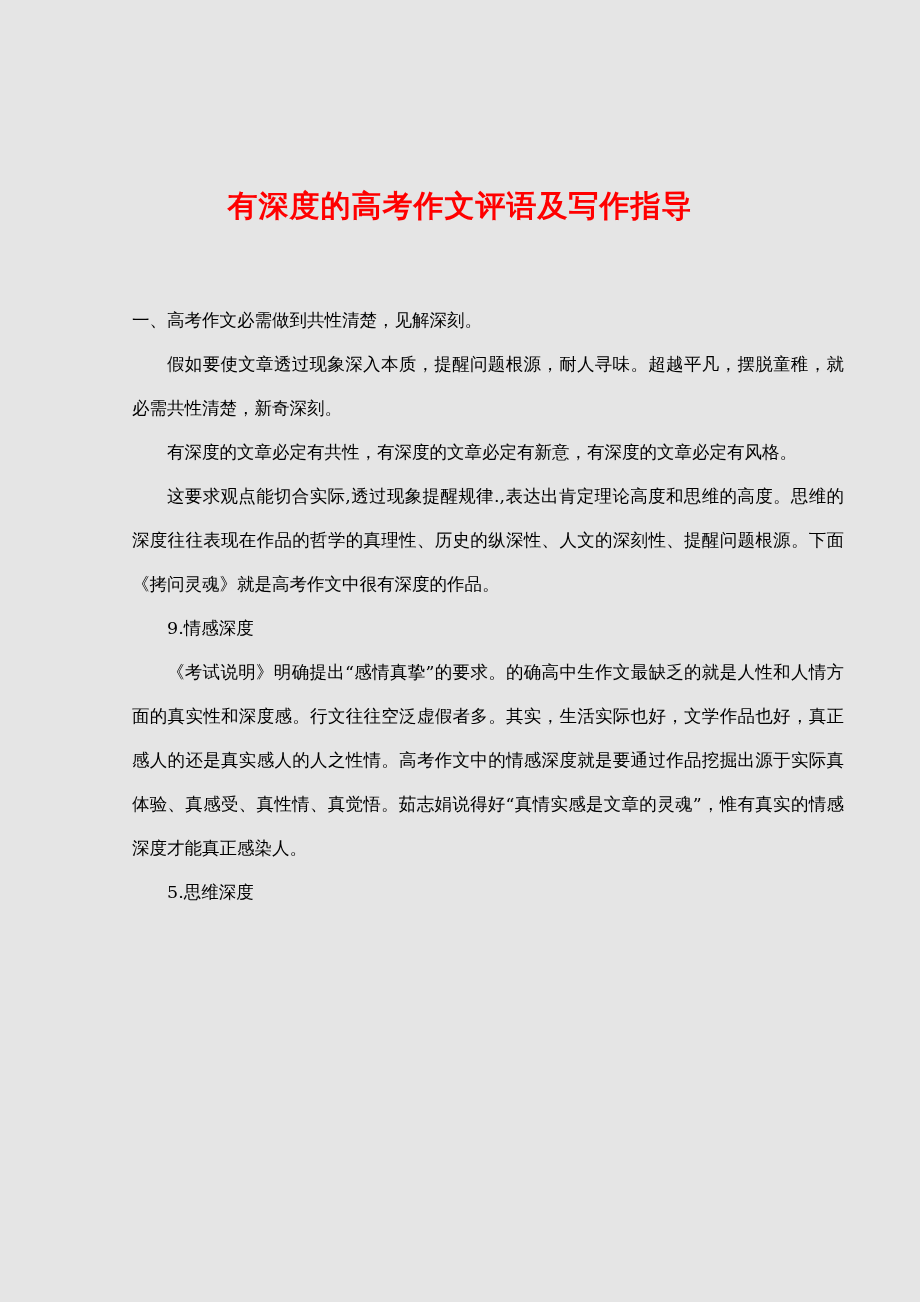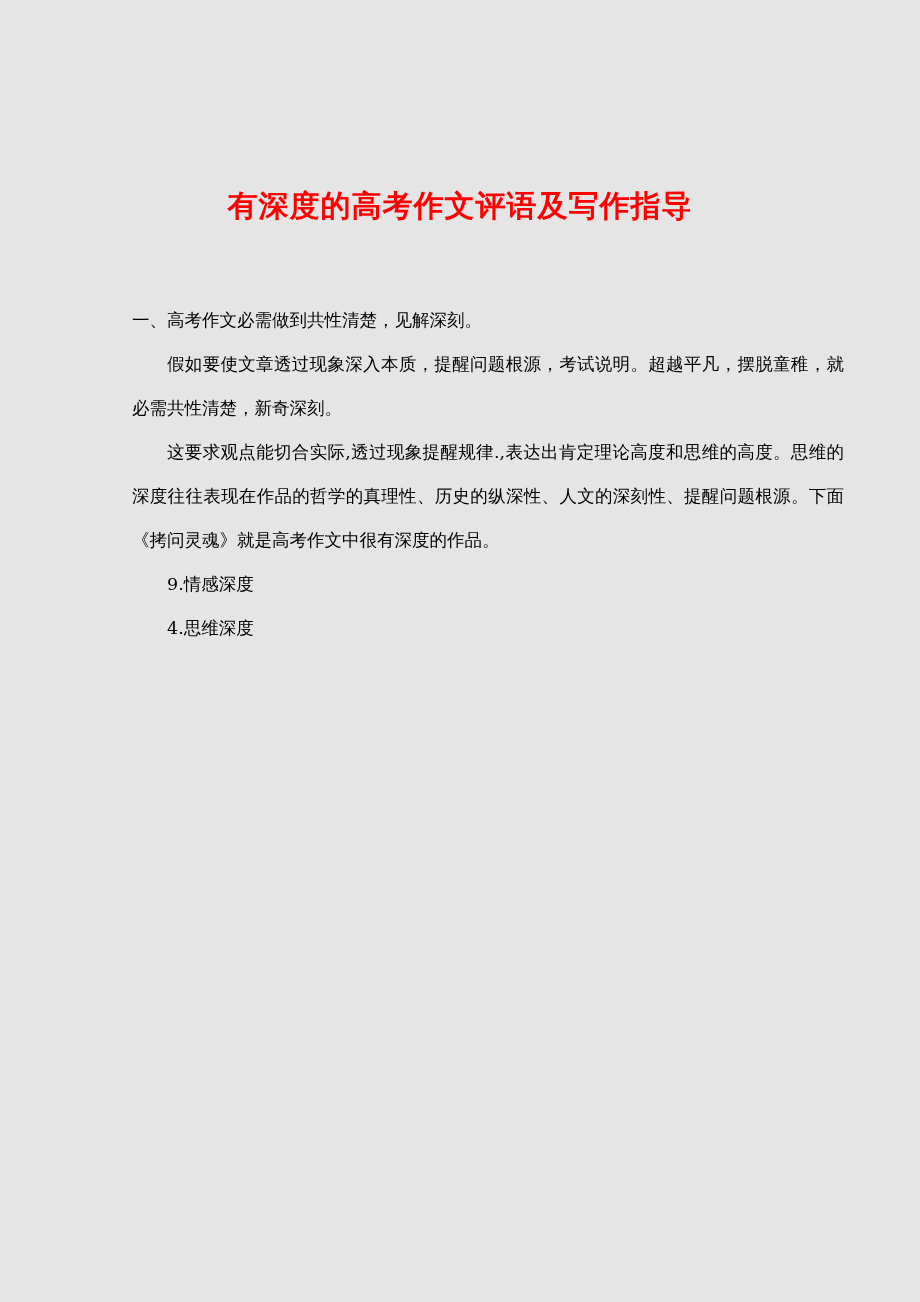--- a/index.html
+++ b/index.html
@@ -60,25 +60,27 @@
 <body>
 
 <div class="page">
 
   <div class="doc-title">有深度的高考作文评语及写作指导</div>
 
   <div class="body-block">
 
     <p class="para noindent">一、高考作文必需做到共性清楚，见解深刻。</p>
 
-    <p class="para indent">假如要使文章透过现象深入本质，提醒问题根源，考试说明。超越平凡，摆脱童稚，就必需共性清楚，新奇深刻。</p>
+    <p class="para indent">假如要使文章透过现象深入本质，提醒问题根源，耐人寻味。超越平凡，摆脱童稚，就必需共性清楚，新奇深刻。</p>
 
+    <p class="para indent">有深度的文章必定有共性，有深度的文章必定有新意，有深度的文章必定有风格。</p>
 
 
     <p class="para indent">这要求观点能切合实际,透过现象提醒规律.,表达出肯定理论高度和思维的高度。思维的深度往往表现在作品的哲学的真理性、历史的纵深性、人文的深刻性、提醒问题根源。下面《拷问灵魂》就是高考作文中很有深度的作品。</p>
 
     <p class="para indent">9.情感深度</p>
 
+    <p class="para indent">《考试说明》明确提出“感情真挚”的要求。的确高中生作文最缺乏的就是人性和人情方面的真实性和深度感。行文往往空泛虚假者多。其实，生活实际也好，文学作品也好，真正感人的还是真实感人的人之性情。高考作文中的情感深度就是要通过作品挖掘出源于实际真体验、真感受、真性情、真觉悟。茹志娟说得好“真情实感是文章的灵魂”，惟有真实的情感深度才能真正感染人。</p>
 
-    <p class="para indent">4.思维深度</p>
+    <p class="para indent">5.思维深度</p>
 
   </div>
 </div>
 
 </body></html>

